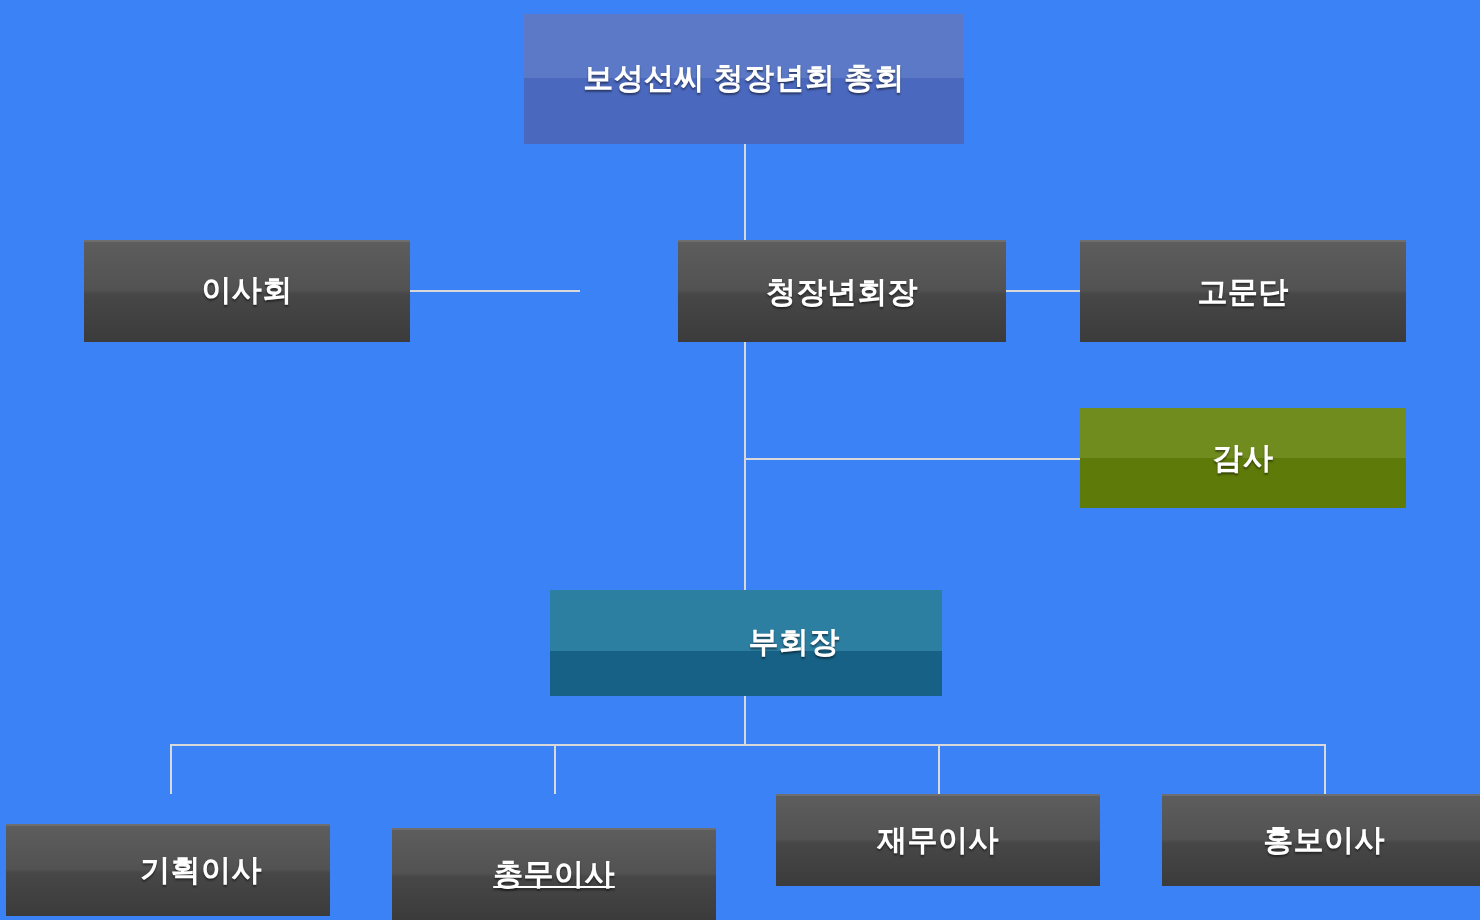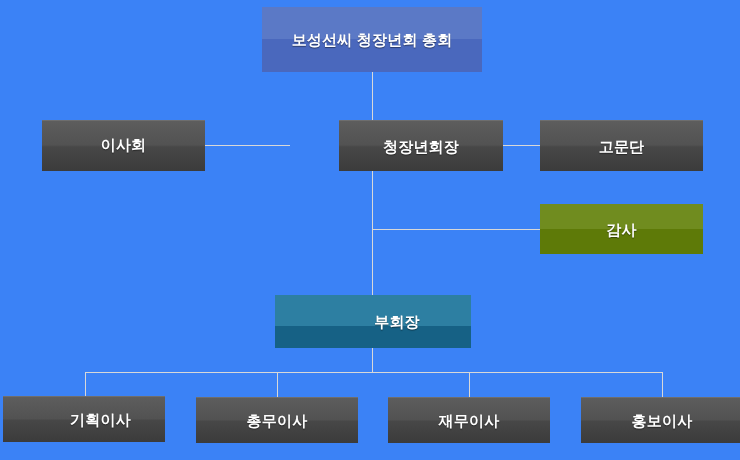--- a/index.html
+++ b/index.html
@@ -112,25 +112,25 @@
   </div>
 
   <div class="node gray" style="left:540px; top:120px; width:163px; height:51px;">
     <span class="node-label">고문단</span>
   </div>
 
   <div class="node teal" style="left:275px; top:295px; width:196px; height:53px;">
     <span class="node-label">부회장</span>
   </div>
 
-  <div class="node gray" style="left:3px; top:396px; width:162px; height:46px;padding-left:33px;">
+  <div class="node gray" style="left:3px; top:412px; width:162px; height:46px;padding-left:33px;">
     <span class="node-label">기획이사</span>
   </div>
 
-  <div class="node gray" style="left:196px; top:397px; width:162px; height:46px;">
+  <div class="node gray" style="left:196px; top:414px; width:162px; height:46px;text-decoration:underline;">
     <span class="node-label">총무이사</span>
   </div>
 
   <div class="node gray" style="left:388px; top:397px; width:162px; height:46px;justify-content:center;">
     <span class="node-label">재무이사</span>
   </div>
 
   <div class="node gray" style="left:581px; top:397px; width:162px; height:46px;">
     <span class="node-label">홍보이사</span>
   </div>

